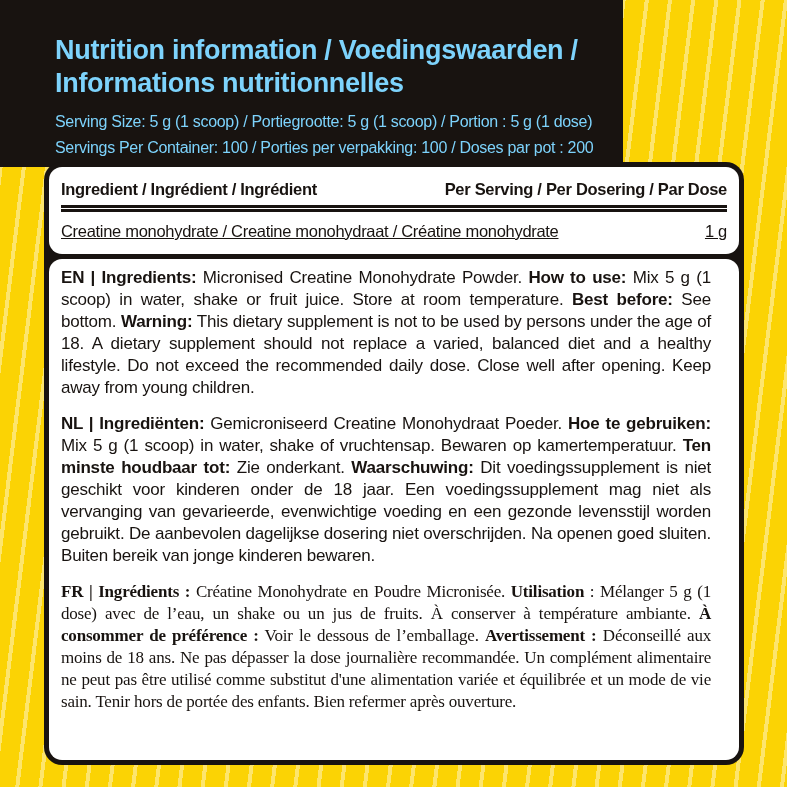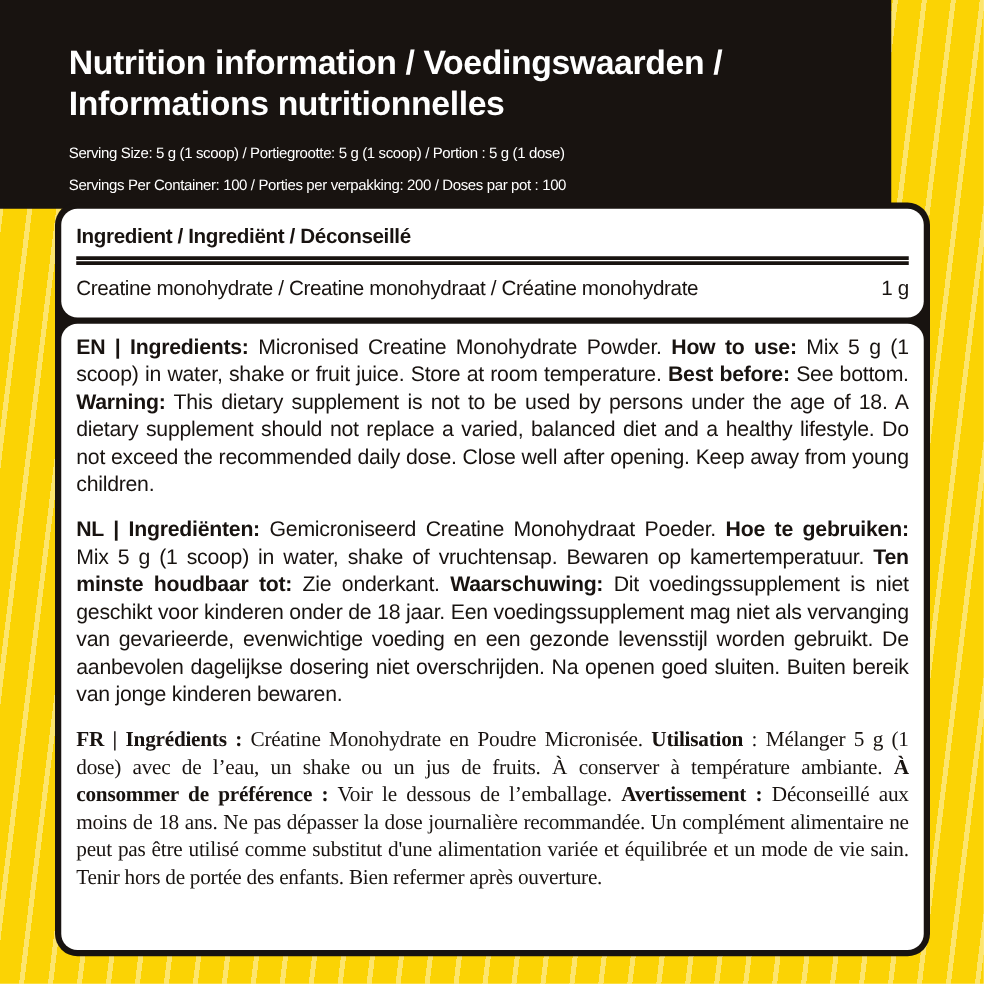--- a/index.html
+++ b/index.html
@@ -19,37 +19,37 @@
       rgba(255,255,255,0) 19px,
       rgba(255,255,255,0.42) 19px,
       rgba(255,255,255,0.42) 23px
     );
   }
 
   
   .header {
     position: absolute;
     top: 0; left: 0;
-    width: 713px;
+    width: 623px;
     height: 167px;
     background: #181310;
-    color: #ffffff;
+    color: #7dd3fc;
     box-sizing: border-box;
     padding: 34px 44px 0 55px;
     letter-spacing: -0.3px;
   }
   .title {
     font-size: 27px;
     line-height: 33px;
     font-weight: bold;
     margin: 0 0 9px 0;
     max-width: 640px;
   }
   .serving-line {
-    font-size: 12px;
+    font-size: 16px;
     line-height: 26px;
     font-weight: normal;
     white-space: nowrap;
   }
 
   
   .panels {
     position: absolute;
     left: 44px;
     top: 162px;
@@ -93,47 +93,49 @@
   .t-rule {
     height: 7px;
     box-sizing: border-box;
     border-top: 3px solid #181310;
     border-bottom: 3px solid #181310;
     margin: 1px 0 2px 0;
   }
   .t-body {
     font-size: 16.5px;
     line-height: 34px;
+    text-decoration: underline;
   }
 
   
   .para {
     font-size: 17px;
     line-height: 22px;
     text-align: justify;
     letter-spacing: -0.2px;
-    margin: 0 0 14px 0;
+    margin: 0 16px 14px 0;
   }
   .para:last-child { margin-bottom: 0; font-family: Liberation Serif, serif; }
   .para b { font-weight: bold; }
 </style>
 </head>
 <body>
 
 <div class="header">
   <h1 class="title">Nutrition information / Voedingswaarden / Informations nutritionnelles</h1>
   <div class="serving-line">Serving Size: 5 g (1 scoop) / Portiegrootte: 5 g (1 scoop) / Portion : 5 g (1 dose)</div>
-  <div class="serving-line">Servings Per Container: 100 / Porties per verpakking: 200 / Doses par pot : 100</div>
+  <div class="serving-line">Servings Per Container: 100 / Porties per verpakking: 100 / Doses par pot : 200</div>
 </div>
 
 <div class="panels">
 
   <div class="panel panel-table">
     <div class="t-row t-head">
-      <span>Ingredient / Ingrediënt / Déconseillé</span>
+      <span>Ingredient / Ingrédient / Ingrédient</span>
+      <span>Per Serving / Per Dosering / Par Dose</span>
     </div>
     <div class="t-rule"></div>
     <div class="t-row t-body">
       <span>Creatine monohydrate / Creatine monohydraat / Créatine monohydrate</span>
       <span>1 g</span>
     </div>
   </div>
 
   <div class="panel panel-text">
     <p class="para"><b>EN | Ingredients:</b><span> Micronised Creatine Monohydrate Powder. </span><b>How to use:</b><span> Mix 5 g (1 scoop) in water, shake or fruit juice. Store at room temperature. </span><b>Best before:</b><span> See bottom. </span><b>Warning:</b><span> This dietary supplement is not to be used by persons under the age of 18. A dietary supplement should not replace a varied, balanced diet and a healthy lifestyle. Do not exceed the recommended daily dose. Close well after opening. Keep away from young children.</span></p>

